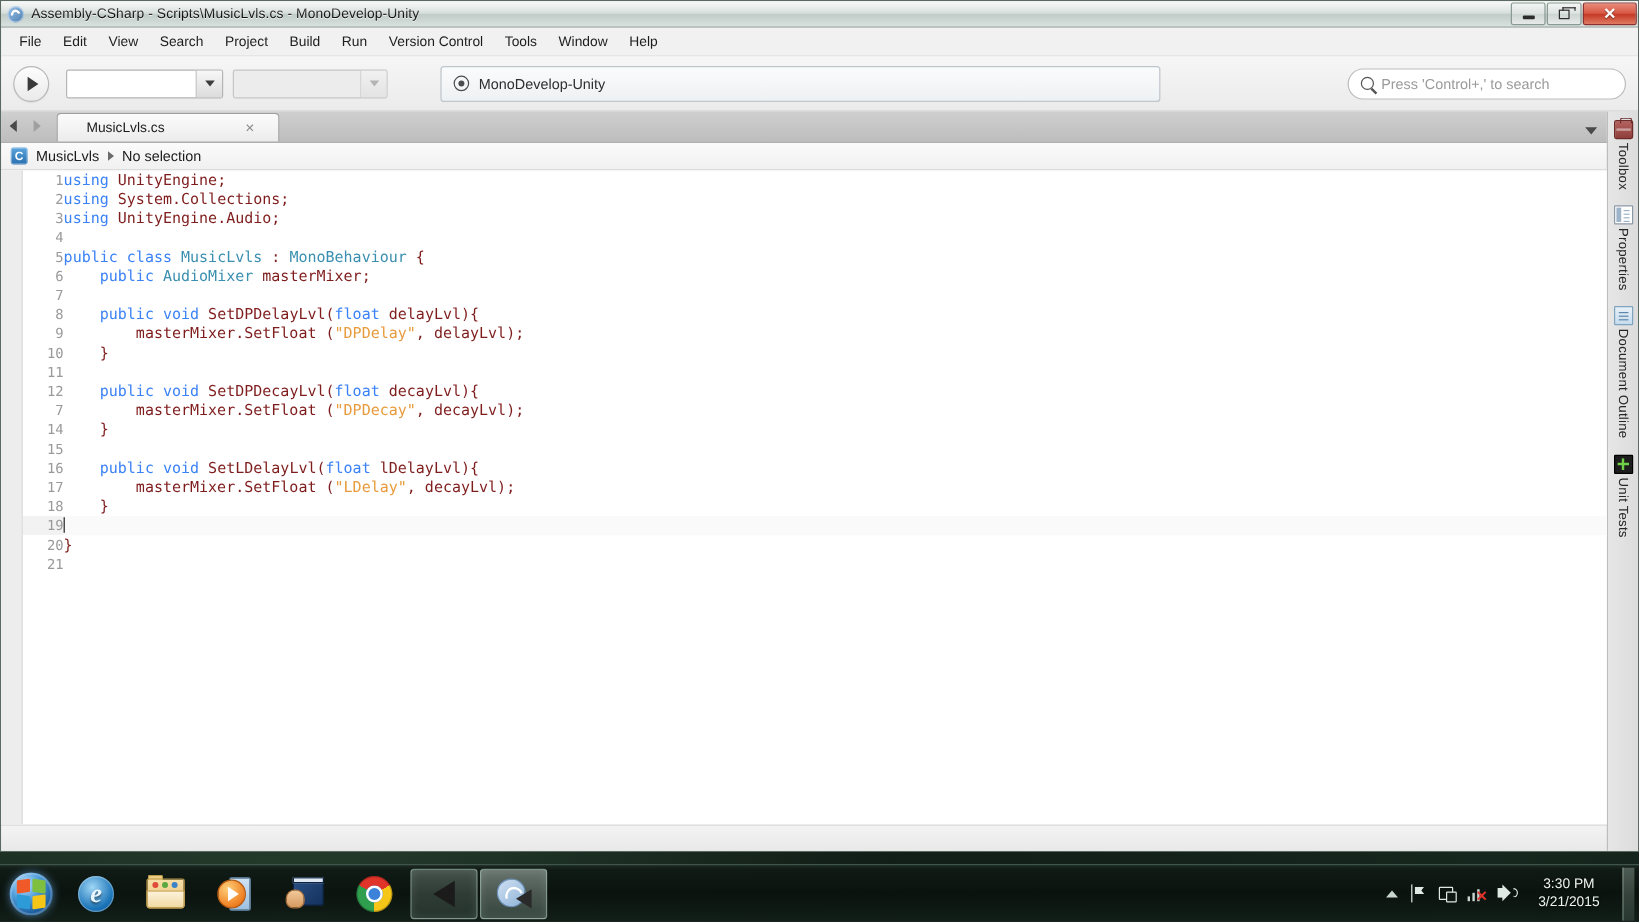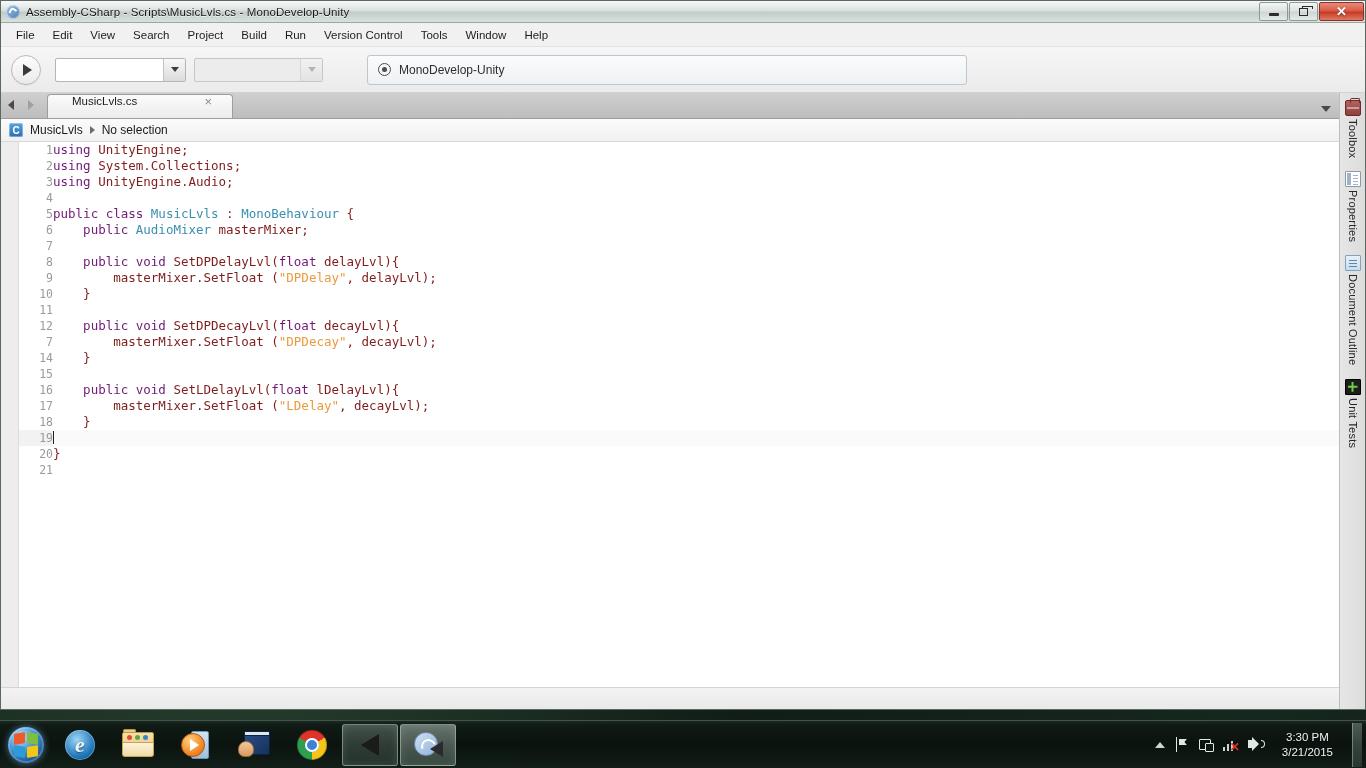--- a/index.html
+++ b/index.html
@@ -178,21 +178,21 @@
     width:20px;height:26px;display:flex;align-items:center;justify-content:center;
   }
   .navarrow .la{width:0;height:0;border-right:6px solid #4a4a4a;border-top:5px solid transparent;border-bottom:5px solid transparent;}
   .navarrow .ra{width:0;height:0;border-left:6px solid #a0a0a0;border-top:5px solid transparent;border-bottom:5px solid transparent;}
   #filetab{
     height:24px; margin-left:6px;
     padding:0 20px 0 24px;
     background:linear-gradient(180deg,#fbfbfb,#ececec);
     border:1px solid #9e9e9e; border-bottom:none;
     border-radius:4px 4px 0 0;
-    display:flex; gap:34px;
+    display:flex; align-items:center; gap:34px;
     position:relative; min-width:186px;
   }
   #filetab .label{ font-size:11.5px; color:#1b1b1b; white-space:nowrap;}
   #filetab .close{ font-size:13px; color:#8a8a8a; line-height:1; margin-left:auto;}
   #tabmenu{
     position:absolute; right:8px; bottom:6px;
     width:0;height:0;border-top:6px solid #4a4a4a;
     border-left:5px solid transparent;border-right:5px solid transparent;
   }
 
@@ -226,21 +226,21 @@
     color:#9a9a9a; line-height:16px; user-select:none;
     background:#fff;
   }
   td.src{
     font-family:"DejaVu Sans Mono", monospace; font-size:12.5px;
     line-height:16px; color:#3b3b3b; white-space:pre;
     padding-left:4px;
   }
   tr.cur td.ln{ background:#f2f2f2; }
   tr.cur td.src{ background:#fafafa; }
-  .kw{ color:#701a75; }
+  .kw{ color:#3b82f6; }
   .typ{ color:#3b8fb0; }
   .str{ color:#e89b3c; }
   .pl{ color:#7f1d1d; }
   .caret{
     display:inline-block; width:1px; height:13px; background:#222;
     vertical-align:-2px;
   }
 
   
   #winstatus{
@@ -456,20 +456,24 @@
       <div class="arrow">
           <i></i>
         </div>
     </div>
 
     <div id="statuspanel">
       <div class="dot-icon"></div>
       <span>MonoDevelop-Unity</span>
     </div>
 
+    <div id="searchbox">
+      <div class="search-glyph"></div>
+      <span>Press 'Control+,' to search</span>
+    </div>
   </div>
 
   <div id="bodyrow">
 
     <div id="editorcol">
 
       <div id="tabstrip">
         <div class="navarrow">
           <div class="la"></div>
         </div>

